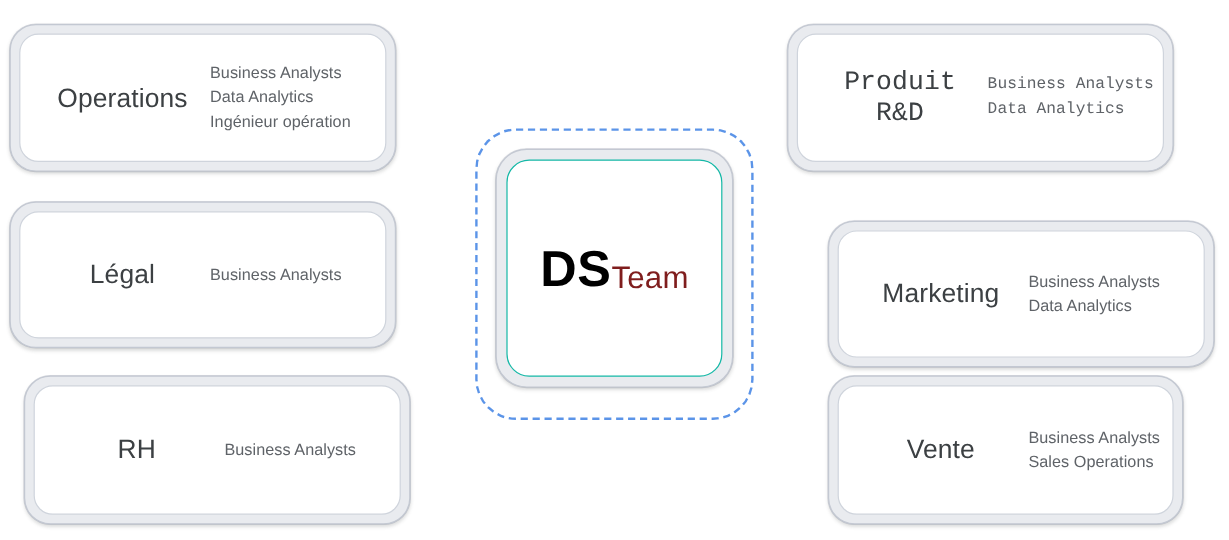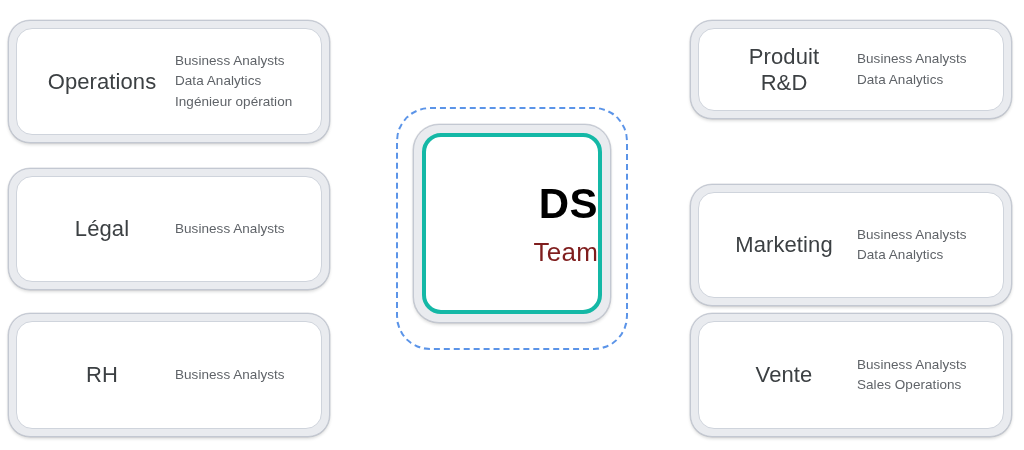--- a/index.html
+++ b/index.html
@@ -96,25 +96,25 @@
     border: 1px solid #c3c8d2;
     padding: 8px;
     box-shadow: 0 2px 3px rgba(60, 64, 67, 0.18),
                 0 0 0 0.5px rgba(170, 176, 188, 0.45);
   }
   .center-inner {
     box-sizing: border-box;
     width: 100%;
     height: 100%;
     background: #ffffff;
-    border: 4px solid #14b8a6;
+    border: 1px solid #14b8a6;
     border-radius: 19px;
     display: flex;
-    flex-direction: column;
-    align-items: flex-end;
+    flex-direction: row;
+    align-items: center;
     justify-content: center;
   }
   .ds-title {
     color: #000000;
     font-size: 42px;
     font-weight: 700;
     letter-spacing: 0.5px;
     line-height: 1;
   }
   .ds-subtitle {
@@ -140,54 +140,54 @@
     </div>
   </div>
 
   <div class="dept-card col-left" style="left:8px; top:168px; width:322px; height:122px;">
     <div class="dept-inner">
       <div class="dept-name">Légal</div>
       <div class="dept-roles">Business Analysts</div>
     </div>
   </div>
 
-  <div class="dept-card col-left" style="left:8px; top:313px; width:322px; height:124px;">
+  <div class="dept-card col-left" style="left:20px; top:313px; width:322px; height:124px;">
     <div class="dept-inner">
       <div class="dept-name">RH</div>
       <div class="dept-roles">Business Analysts</div>
     </div>
   </div>
 
   <div class="center-dashed" style="left:396px; top:107px; width:232px; height:243px;"></div>
 
   <div class="center-card" style="left:413px; top:124px; width:198px; height:199px;">
     <div class="center-inner">
       <div class="ds-title">DS</div>
       <div class="ds-subtitle">Team</div>
     </div>
   </div>
 
-  <div class="dept-card col-right" style="left:690px; top:20px; width:322px; height:99px;">
+  <div class="dept-card col-right" style="left:656px; top:20px; width:322px; height:123px;font-family:Liberation Mono, monospace;">
     <div class="dept-inner">
       <div class="dept-name">Produit
 R&amp;D</div>
       <div class="dept-roles">Business Analysts
 Data Analytics</div>
     </div>
   </div>
 
   <div class="dept-card col-right" style="left:690px; top:184px; width:322px; height:122px;">
     <div class="dept-inner">
       <div class="dept-name">Marketing</div>
       <div class="dept-roles">Business Analysts
 Data Analytics</div>
     </div>
   </div>
 
-  <div class="dept-card col-right" style="left:690px; top:313px; width:322px; height:124px;">
+  <div class="dept-card col-right" style="left:690px; top:313px; width:296px; height:124px;">
     <div class="dept-inner">
       <div class="dept-name">Vente</div>
       <div class="dept-roles">Business Analysts
 Sales Operations</div>
     </div>
   </div>
 
 </div>
 
 </body></html>

